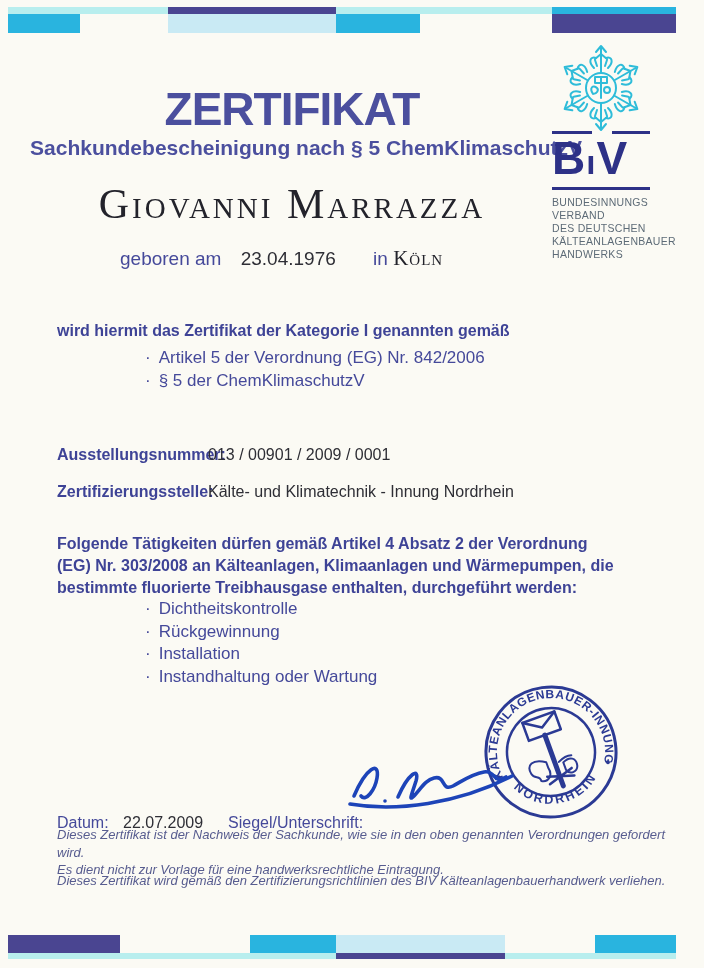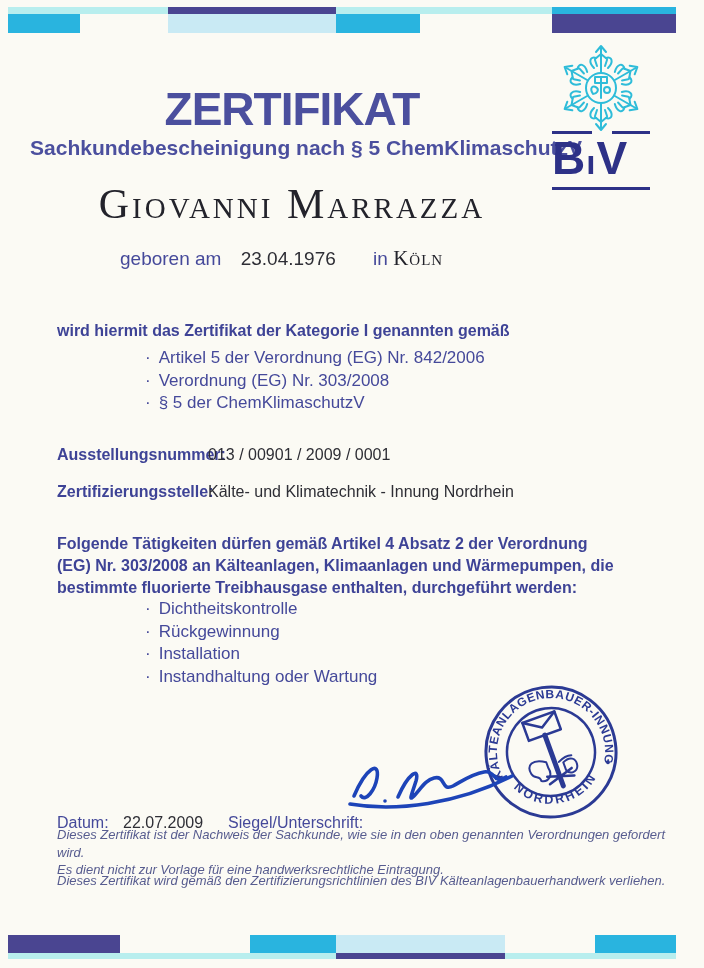--- a/index.html
+++ b/index.html
@@ -106,25 +106,31 @@
       <rect x="46" y="33" width="12" height="6"></rect>
       <path d="M 44,50 C 40,44 44,40 48,44 C 50,46 48,50 44,50 Z"></path>
       <circle cx="58" cy="46" r="3"></circle>
     </g>
   </svg>
   <div class="logo-rule" style="left:552px;width:40px;"></div>
   <div class="logo-rule" style="left:612px;width:38px;"></div>
   <div class="logo-letters">
     <span>B</span><span class="mid">ı</span><span>V</span>
   </div>
+  <div class="logo-caption">
+    <div>BUNDESINNUNGS</div>
+    <div>VERBAND</div>
+    <div>DES DEUTSCHEN</div>
+    <div>KÄLTEANLAGENBAUER</div>
+    <div>HANDWERKS</div>
+  </div>
 
   <div class="lead" style="top:320px;width:480px">wird hiermit das Zertifikat der Kategorie I genannten gemäß</div>
   <ul class="blist" style="top:347px">
     <li><span class="blt">·</span><span>Artikel 5 der Verordnung (EG) Nr. 842/2006</span></li>
-    <li><span class="blt">·</span><span>Verordnung (EG) Nr. 303/2008</span></li>
     <li><span class="blt">·</span><span>§ 5 der ChemKlimaschutzV</span></li>
   </ul>
 
   <div class="fieldrow" style="top:446px">
     <span class="lbl">Ausstellungsnummer:</span>
     <span class="val">013 / 00901 / 2009 / 0001</span>
   </div>
   <div class="fieldrow" style="top:483px">
     <span class="lbl">Zertifizierungsstelle:</span>
     <span class="val">Kälte- und Klimatechnik - Innung Nordrhein</span>

